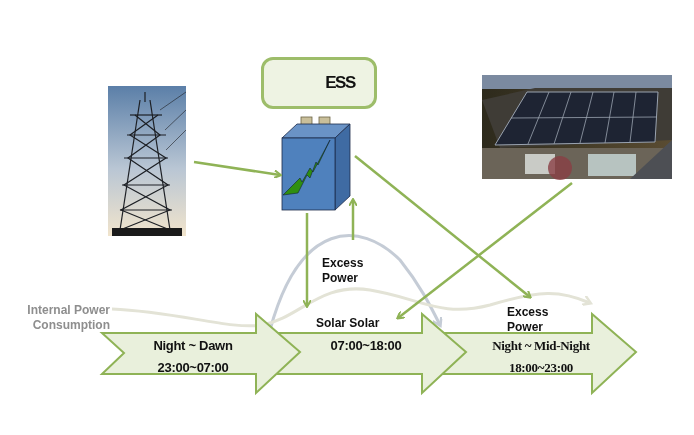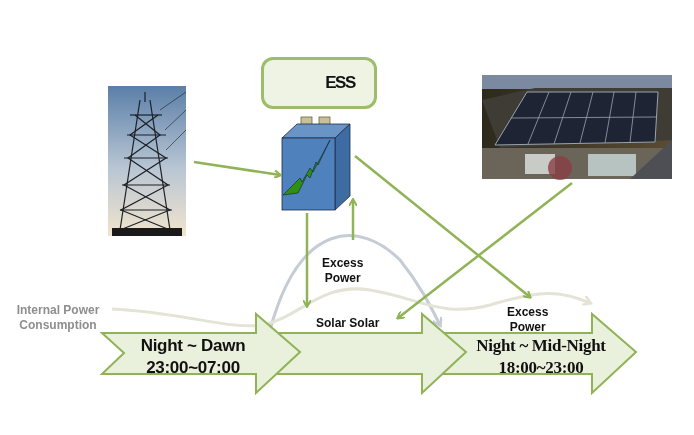--- a/index.html
+++ b/index.html
@@ -1,25 +1,25 @@
 <!DOCTYPE html>
 <html><head>
 <meta charset="utf-8">
 <style>
   html, body { margin:0; padding:0; background:#ffffff; }
   body { width:694px; height:435px; position:relative; overflow:hidden;
          font-family:"Liberation Sans", sans-serif; }
   svg.main { position:absolute; left:0; top:0; }
-  .lbl { position:absolute; font-weight:bold; font-size:12px; color:#111; line-height:15px;text-align:center; }
+  .lbl { position:absolute; font-weight:bold; font-size:12px; color:#111; line-height:15px; }
   .gray { color:#8e8e8e; text-align:right; }
   .ess-box { position:absolute; left:261px; top:57px; width:116px; height:52px;
              border:3px solid #9dbd6a; border-radius:12px; background:#eef3e3;
              box-sizing:border-box; display:flex; align-items:center; justify-content:center;
              font-weight:bold; font-size:17px; letter-spacing:-1.5px; color:#111;padding-left:42px; }
-  .phase-text { position:absolute; text-align:center; font-weight:bold; font-size:17px;
+  .phase-text { position:absolute; text-align:center; font-weight:bold; font-size:13px;
                 line-height:22px; color:#111; letter-spacing:-0.3px; }
 </style>
 </head>
 <body>
 
 <svg class="main" width="694" height="435" viewBox="0 0 694 435">
   <defs>
     <marker id="ah" markerWidth="8" markerHeight="8" refX="6" refY="4" orient="auto" markerUnits="userSpaceOnUse">
       <path d="M0,0 L7,4 L0,8" fill="none" stroke="#8fb356" stroke-width="2"></path>
     </marker>
@@ -105,21 +105,21 @@
     <line x1="353" y1="240" x2="353" y2="200" marker-end="url(#ah)"></line>
     <line x1="355" y1="156" x2="530" y2="297" marker-end="url(#ah)"></line>
     <line x1="572" y1="183" x2="398" y2="318" marker-end="url(#ah)"></line>
   </g>
 </svg>
 
 <div class="ess-box">
   <span>ESS</span>
 </div>
 
-<div class="lbl gray" style="left:6px; top:303px; width:104px;text-align:center;">
+<div class="lbl gray" style="left:6px; top:303px; width:104px;">
   <div>Internal Power</div>
   <div>Consumption</div>
 </div>
 
 <div class="lbl" style="left:322px; top:256px;">
   <div>Excess</div>
   <div>Power</div>
 </div>
 
 <div class="lbl" style="left:316px; top:316px;">Solar Solar</div>
@@ -127,17 +127,18 @@
 <div class="lbl" style="left:507px; top:305px;">
   <div>Excess</div>
   <div>Power</div>
 </div>
 
 <div class="phase-text" style="left:118px; top:335px; width:150px;">
   <div>Night ~ Dawn</div>
   <div>23:00~07:00</div>
 </div>
 <div class="phase-text" style="left:286px; top:335px; width:160px;">
+  <div>07:00~18:00</div>
 </div>
 <div class="phase-text" style="left:456px; top:335px; width:170px;font-family:Liberation Serif, serif;">
   <div>Night ~ Mid-Night</div>
   <div>18:00~23:00</div>
 </div>
 
 </body></html>

